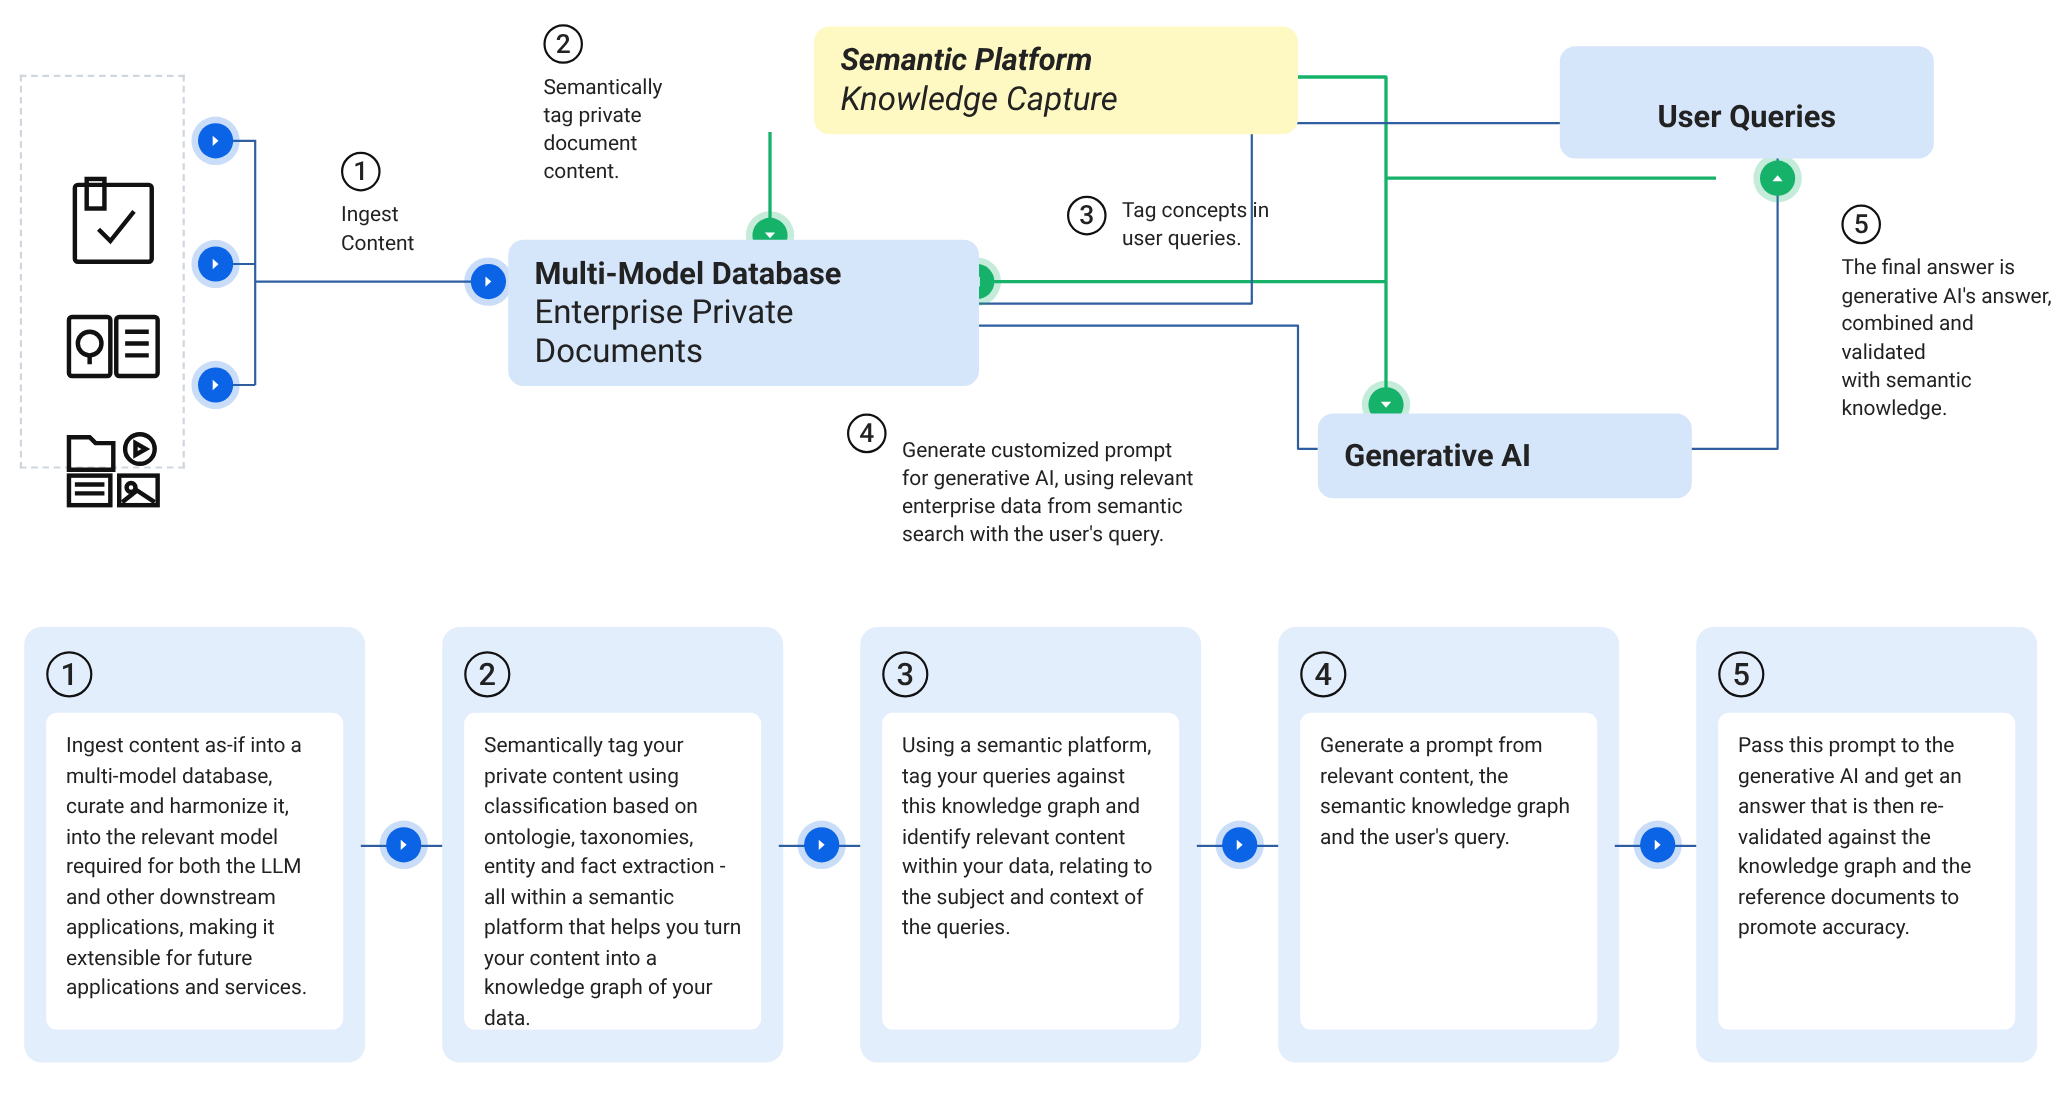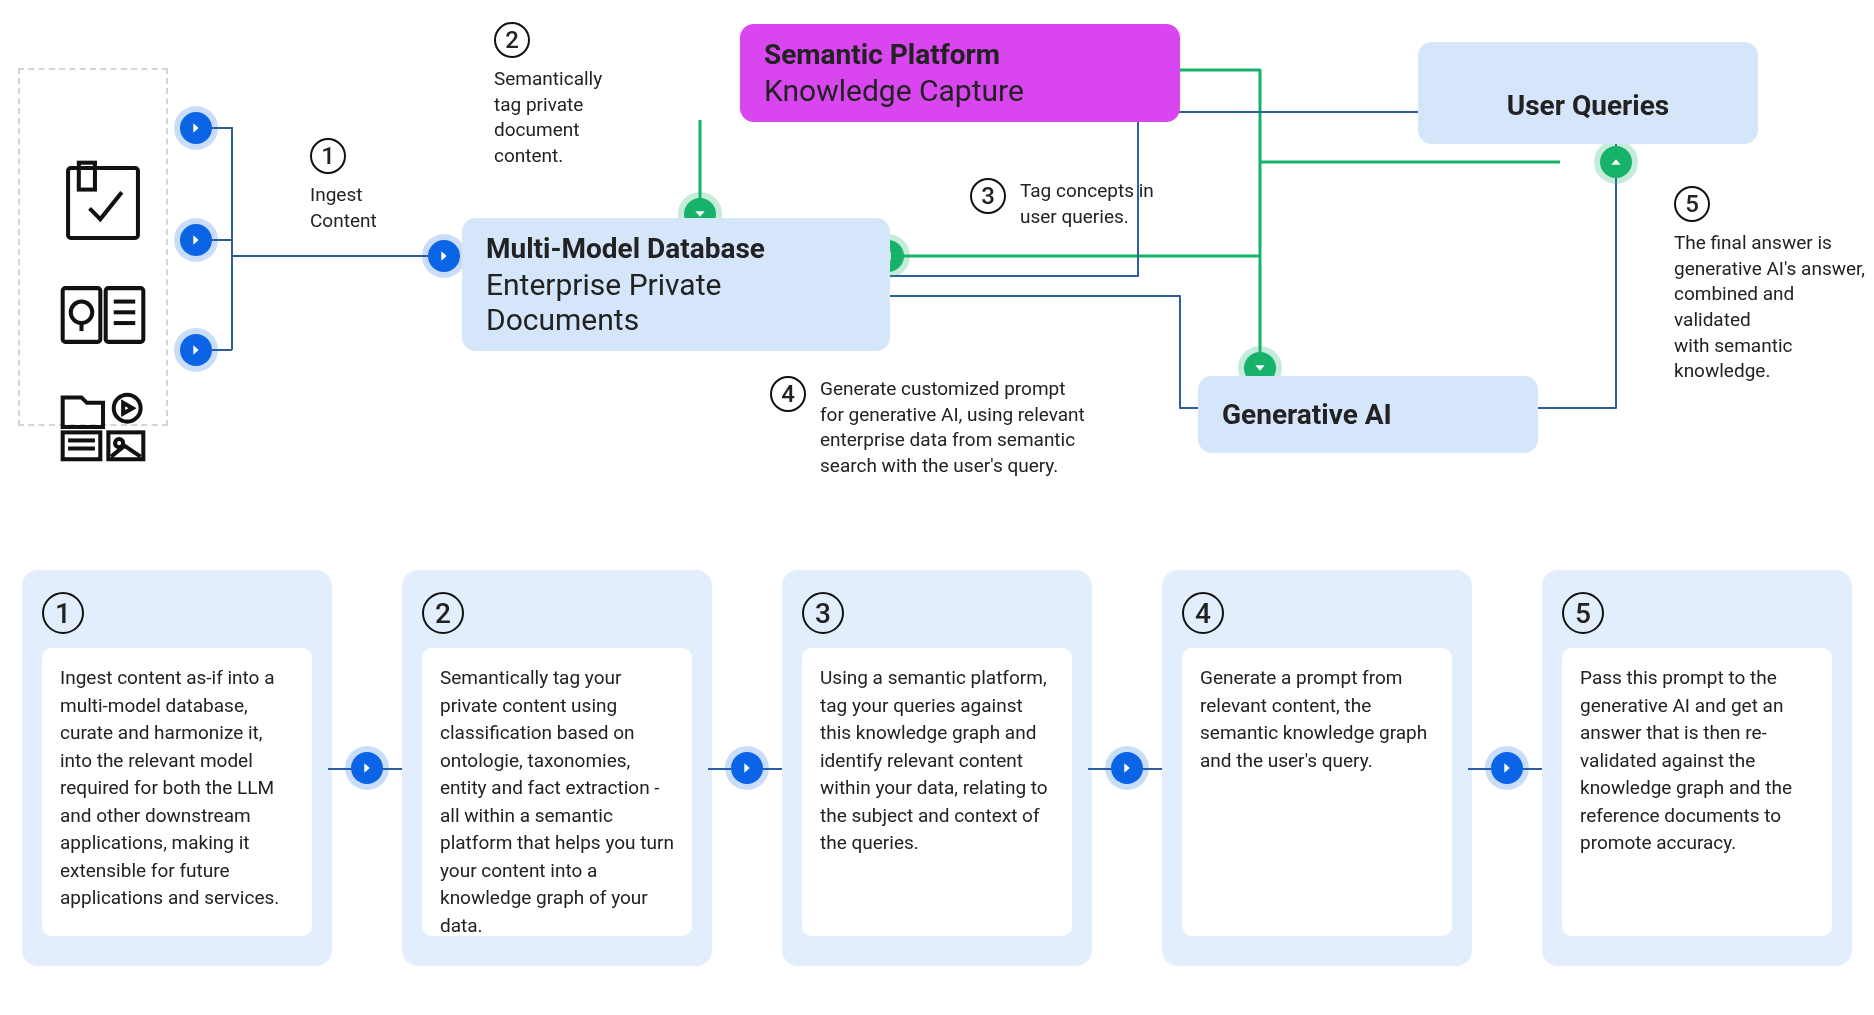--- a/index.html
+++ b/index.html
@@ -44,21 +44,21 @@
 
   
   .node {
     position: absolute;
     border-radius: 14px;
     padding: 14px 24px;
   }
   .node .title { font-weight: 700; font-size: 28px; }
   .node .sub { font-size: 30px; margin-top: 2px; }
   .blue { background: #d5e5fa; }
-  .green { background: #d946ef; }
+  .green { background: #fef9c3; font-style: italic; }
 
   
   .dot {
     position: absolute;
     width: 32px; height: 32px;
     border-radius: 50%;
     display: flex; align-items: center; justify-content: center;
   }
   .dot-blue { background: #0b63e5; box-shadow: 0 0 0 6px rgba(11,99,229,0.22); }
   .dot-green { background: #17b26a; box-shadow: 0 0 0 6px rgba(23,178,106,0.25); }
@@ -224,21 +224,21 @@
   </div>
 
   <div class="anno" style="left:970px; top:178px; display:flex; gap:14px; align-items:flex-start;">
     <div class="num">3</div>
     <div style="white-space:pre-line;">Tag concepts in
 user queries.</div>
   </div>
 
   <div class="anno" style="left:770px; top:376px; display:flex; gap:14px; align-items:flex-start;">
     <div class="num">4</div>
-    <div style="white-space:pre-line; max-width:340px;">Generate customized prompt
+    <div style="white-space:pre-line; max-width:340px;margin-top:20px;">Generate customized prompt
 for generative AI, using relevant
 enterprise data from semantic
 search with the user's query.</div>
   </div>
 
   <div class="anno" style="left:1674px; top:186px;">
     <div class="num">5</div>
     <div style="margin-top:8px; white-space:pre-line; max-width:260px;">The final answer is
 generative AI's answer,
 combined and validated

